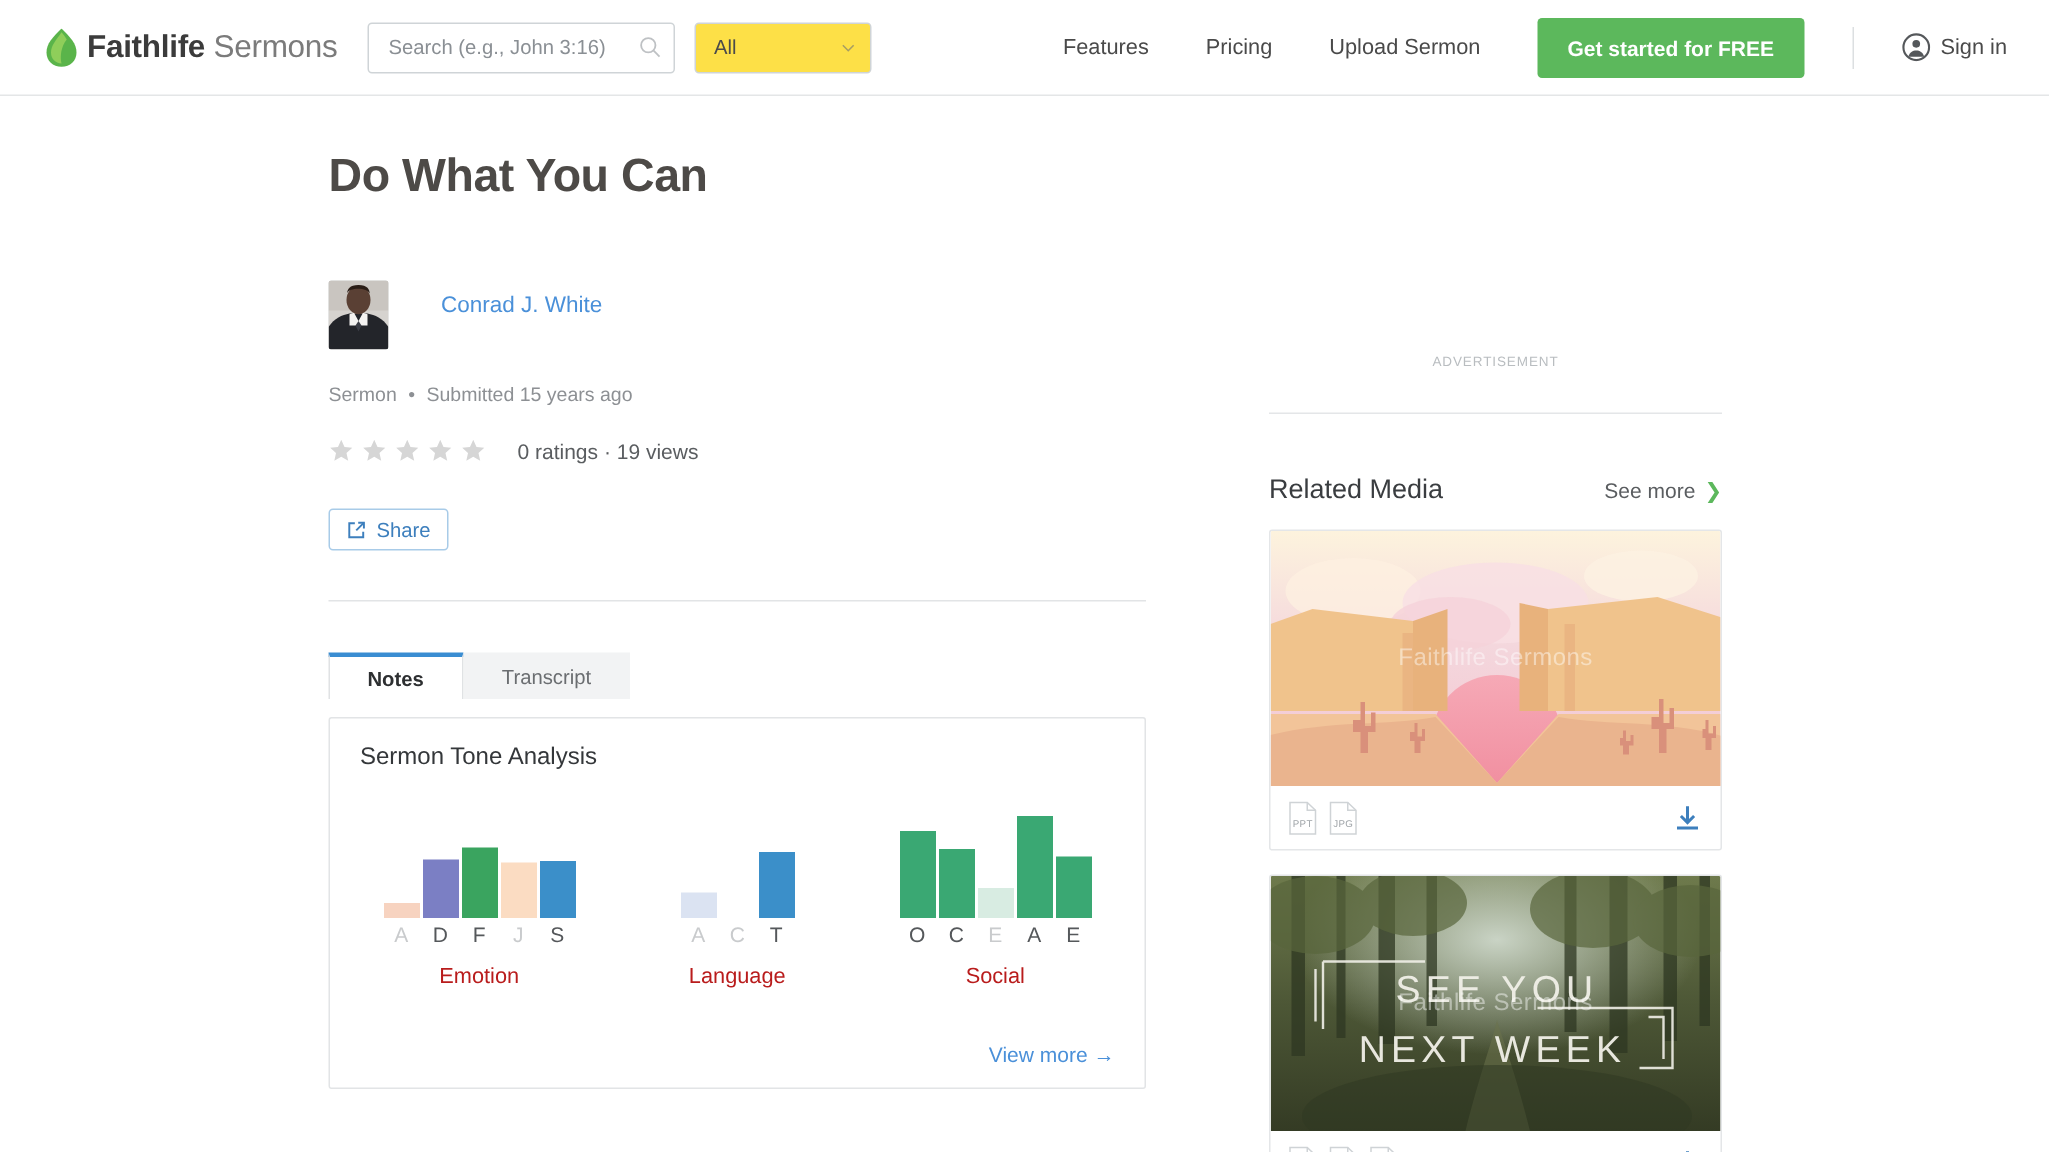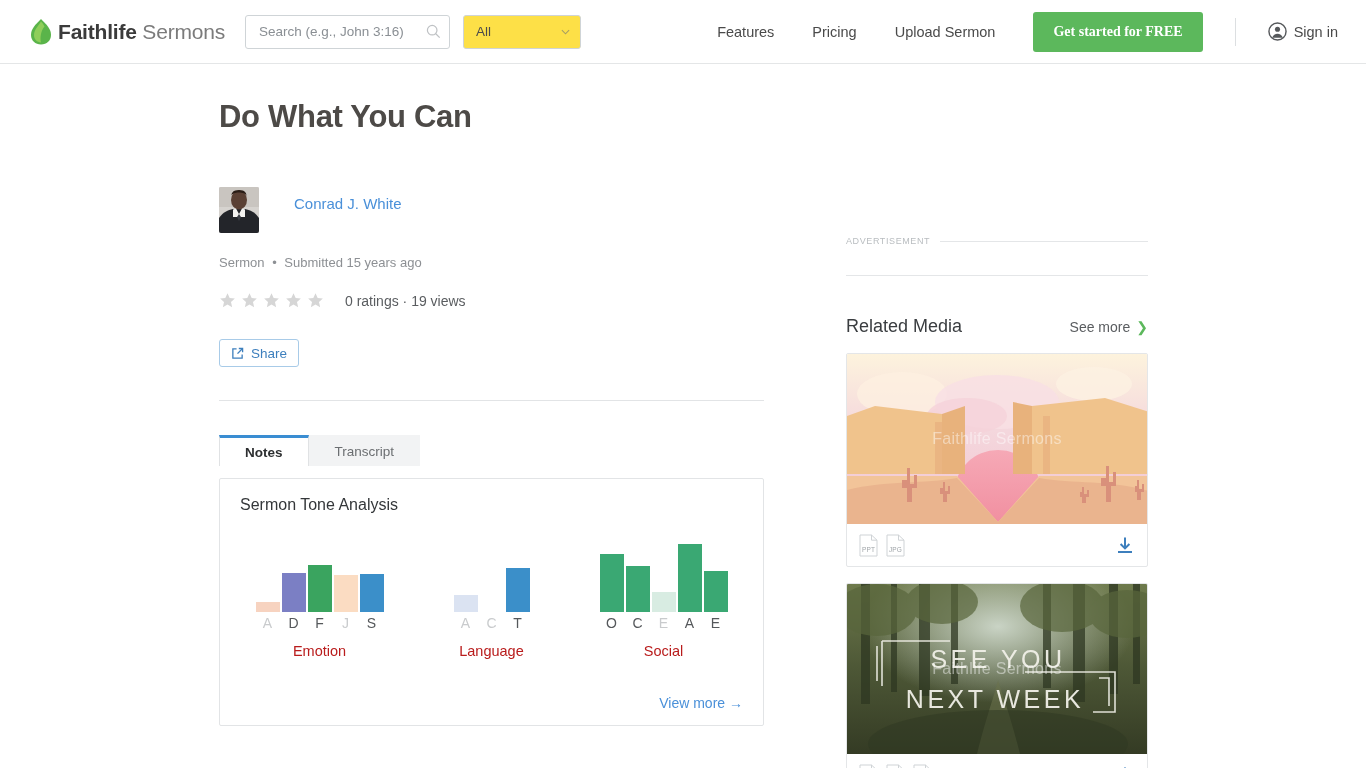--- a/index.html
+++ b/index.html
@@ -80,21 +80,21 @@
     background: #5cb85c;
     color: #fff;
     font-size: 14px;
     font-weight: 600;
     border: 0; border-radius: 3px;
     padding: 0 20px;
     height: 40px;
     line-height: 40px;
     white-space: nowrap;
     cursor: pointer;
-    font-family: Liberation Serif, serif;
+    font-family: Liberation Sans, sans-serif;
   }
   .divider-v {
     width: 1px; height: 28px;
     background: #dcdfe1;
     margin: 0 20px;
   }
   .signin {
     display: flex; align-items: center;
     font-size: 14.5px; color: #4a4a4a;
     text-decoration: none; cursor: pointer;
@@ -262,20 +262,21 @@
 
   
   .side-col {
     position: absolute;
     left: 846px; top: 0;
     width: 302px;
   }
   .ad-head {
     display: flex; align-items: center;
     margin-top: 172px;
+    flex-direction: column;
   }
   .ad-label {
     font-size: 9px;
     letter-spacing: .6px;
     color: #b9bdc0;
   }
   .ad-line { flex: 1; height: 1px; background: #e4e6e8; margin-left: 10px; }
   .ad-bottom { height: 1px; background: #e4e6e8; margin-top: 29px; }
 
   .rm-head {

